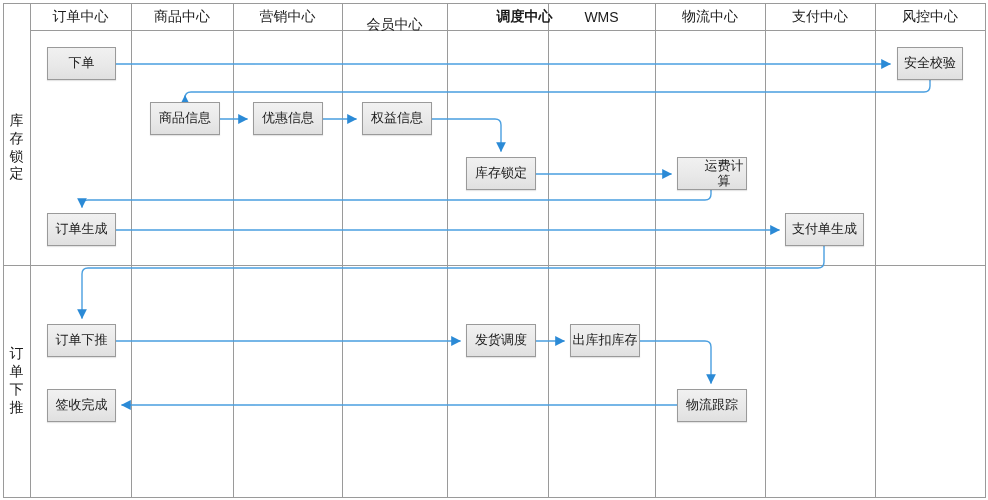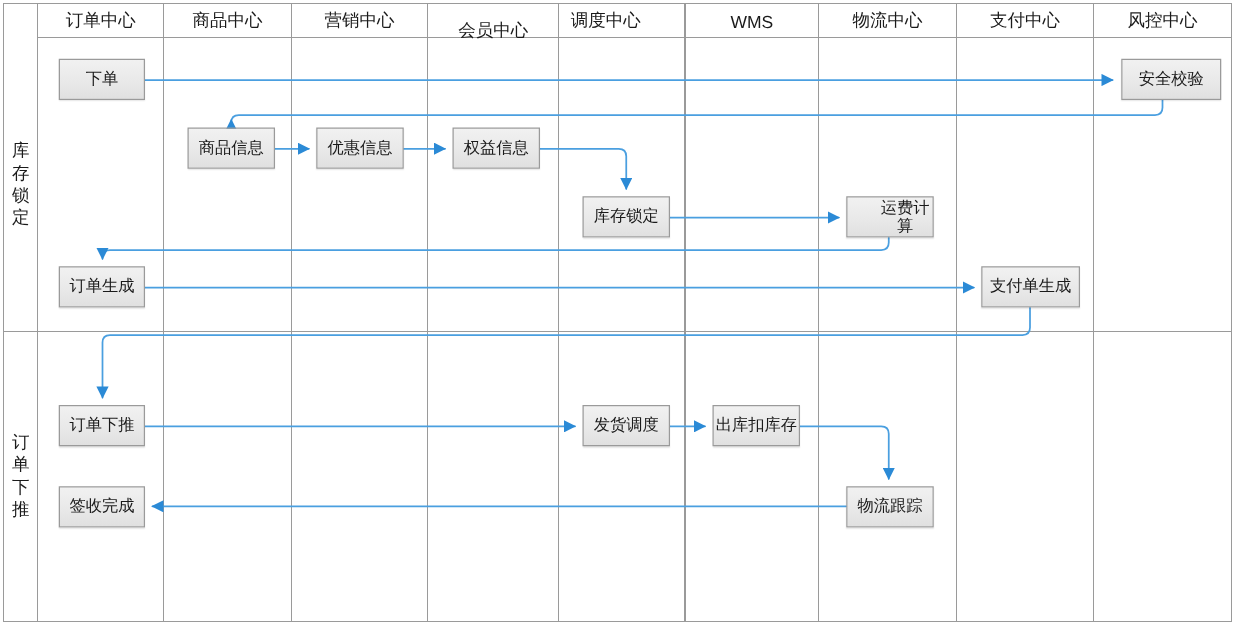--- a/index.html
+++ b/index.html
@@ -75,39 +75,39 @@
 
       <path d="M 677 405 L 122 405" marker-end="url(#arrow)"></path>
     </g>
   </svg>
 
   <div id="col-heads">
       <div class="col-head" style="left: 30px; top: 3px; width: 101px; height: 27px;">订单中心</div>
       <div class="col-head" style="left: 131px; top: 3px; width: 102px; height: 27px;">商品中心</div>
       <div class="col-head" style="left: 233px; top: 3px; width: 109px; height: 27px;">营销中心</div>
       <div class="col-head" style="left: 342px; top: 11px; width: 105px; height: 27px;">会员中心</div>
-      <div class="col-head" style="left: 434px; top: 3px; width: 101px; height: 27px;">调度中心</div>
+      <div class="col-head" style="left: 474px; top: 3px; width: 101px; height: 27px; font-weight: bold;">调度中心</div>
       <div class="col-head" style="left: 548px; top: 3px; width: 107px; height: 27px;">WMS</div>
       <div class="col-head" style="left: 655px; top: 3px; width: 110px; height: 27px;">物流中心</div>
       <div class="col-head" style="left: 765px; top: 3px; width: 110px; height: 27px;">支付中心</div>
       <div class="col-head" style="left: 875px; top: 3px; width: 110px; height: 27px;">风控中心</div>
     </div>
   <div id="lane-labels">
       <div class="lane-label" style="left: 3px; top: 30px; width: 27px; height: 235px;">
         <span>库存锁定</span>
       </div>
       <div class="lane-label" style="left: 3px; top: 265px; width: 27px; height: 232px;">
         <span>订单下推</span>
       </div>
     </div>
   <div id="nodes">
       <div class="node" style="left: 47px; top: 47px; width: 69px; height: 33px;">
         <span>下单</span>
       </div>
-      <div class="node" style="left: 897px; top: 47px; width: 80px; height: 33px;">
+      <div class="node" style="left: 897px; top: 47px; width: 66px; height: 33px;">
         <span>安全校验</span>
       </div>
       <div class="node" style="left: 150px; top: 102px; width: 70px; height: 33px;">
         <span>商品信息</span>
       </div>
       <div class="node" style="left: 253px; top: 102px; width: 70px; height: 33px;">
         <span>优惠信息</span>
       </div>
       <div class="node" style="left: 362px; top: 102px; width: 70px; height: 33px;">
         <span>权益信息</span>

